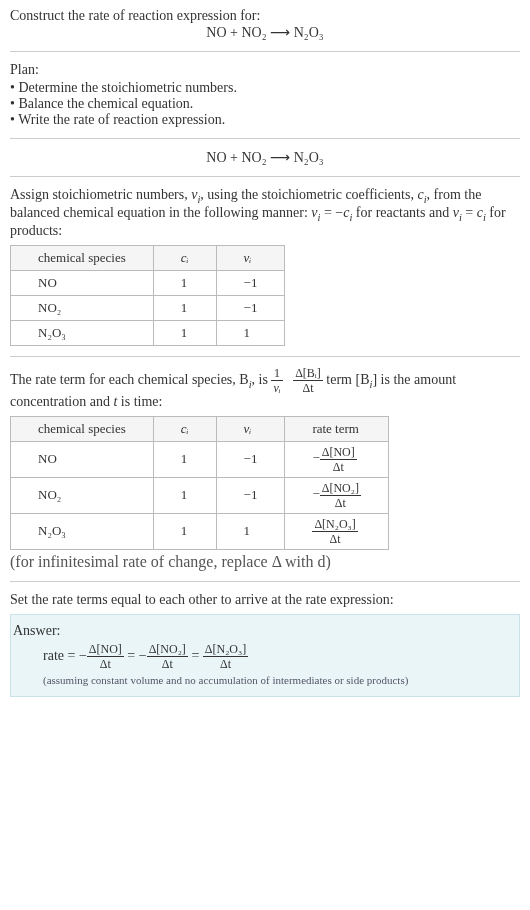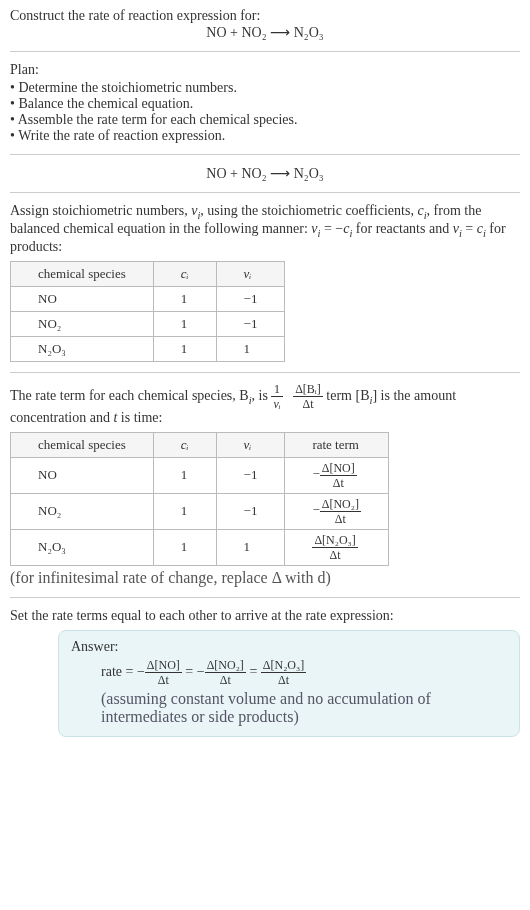--- a/index.html
+++ b/index.html
@@ -65,30 +65,29 @@
     padding: 1px 2px 0 2px;
   }
   .small-note {
     font-size: 16px;
     color: #555;
     margin-top: 3px;
   }
   .answer-box {
     background: #e9f5f7;
     border: 1px solid #c9e3e8;
-    border-radius: 8px;
-    padding: 8px 12px 10px 12px;
+    border-radius: 0;
+    padding: 8px 12px 10px 2px;
     margin-top: 6px;
-    margin-left: 48px;
   }
   .answer-box .label {
     margin-bottom: 4px;
   }
   .answer-box .assume {
-    font-size: 16px;
+    font-size: 11px;
     color: #556;
     margin-top: 4px;
     padding-left: 30px;
   }
   .indent { padding-left: 30px; }
   .ital { font-style: italic; }
 </style>
 </head>
 <body>
 
@@ -97,21 +96,20 @@
   <div class="eq-line">NO + NO₂ ⟶ N₂O₃</div>
 </div>
 
 <hr class="sep">
 
 <div class="section">
   <div>Plan:</div>
   <ul class="plan-list">
     <li>Determine the stoichiometric numbers.</li>
     <li>Balance the chemical equation.</li>
-    <li>Assemble the rate term for each chemical species.</li>
     <li>Write the rate of reaction expression.</li>
   </ul>
 </div>
 
 <hr class="sep">
 
 <div class="section">
   <div class="eq-line">NO + NO₂ ⟶ N₂O₃</div>
 </div>
 

